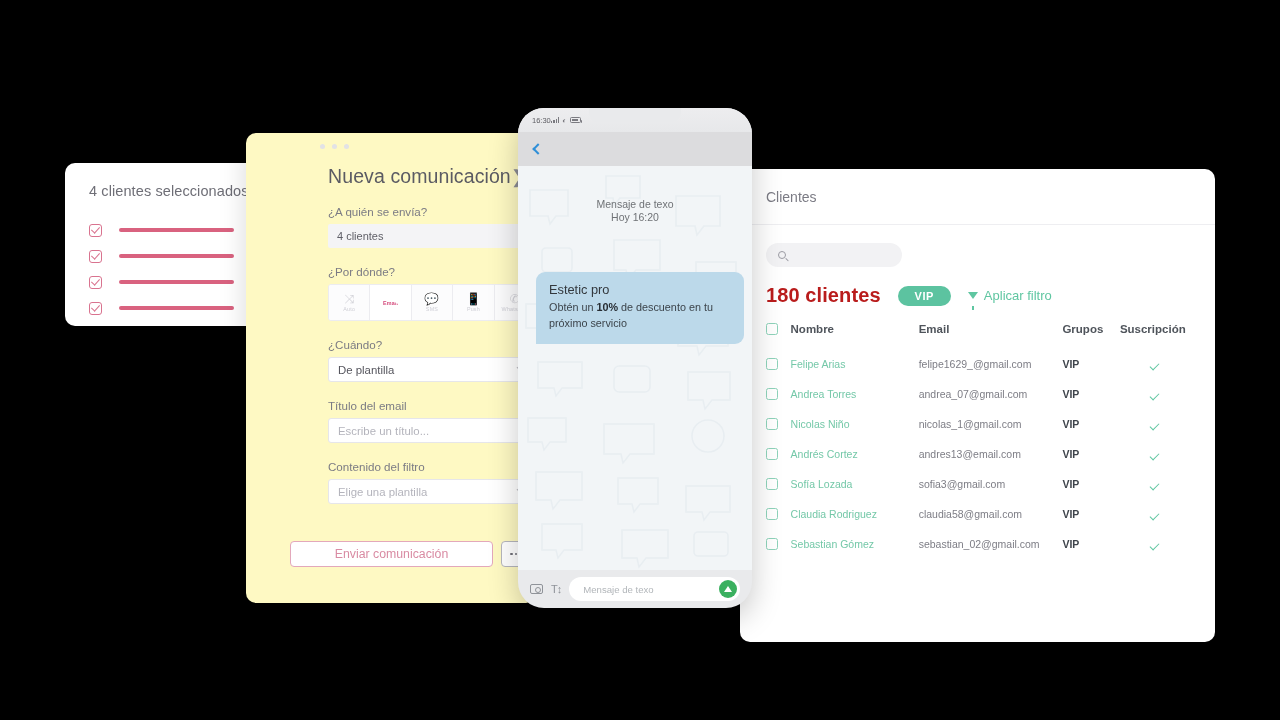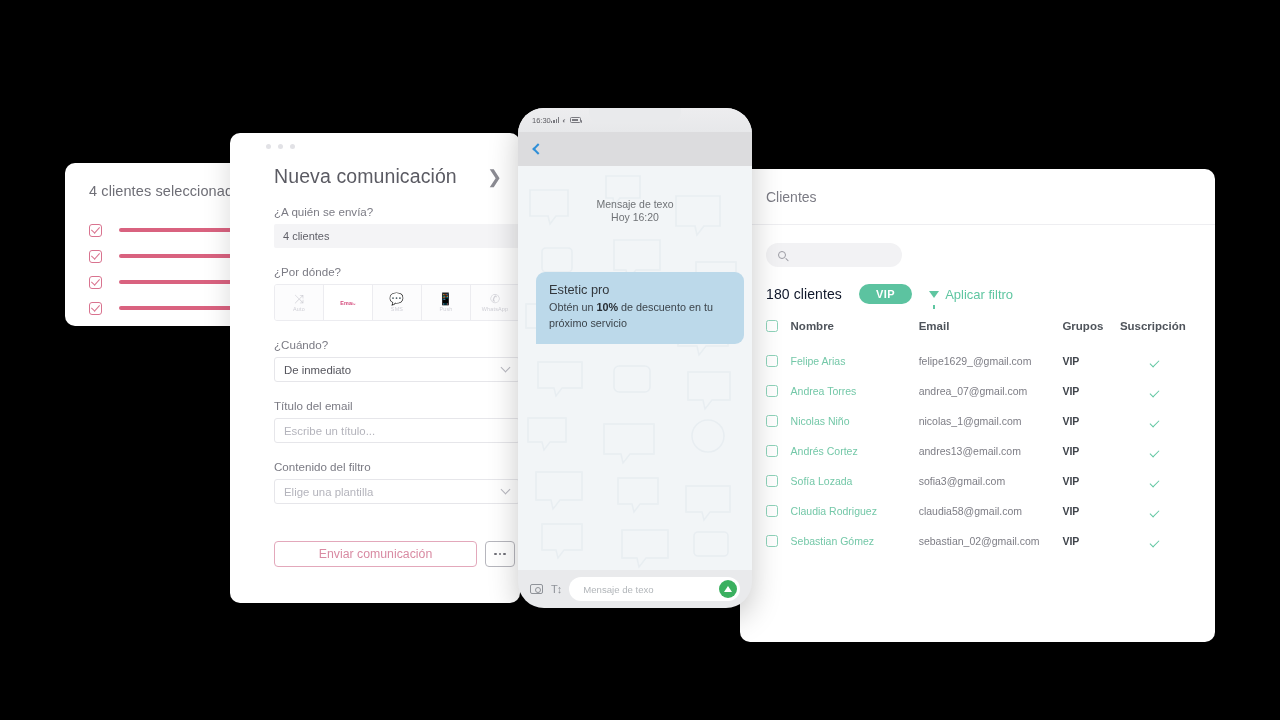--- a/index.html
+++ b/index.html
@@ -40,25 +40,25 @@
     border: solid #d9738f; border-width: 0 1.6px 1.6px 0;
     transform: rotate(42deg);
   }
   .sel-bar {
     height: 3.4px; width: 115px; margin-left: 17px;
     background: #d9627f; border-radius: 3px;
   }
 
   
   .form-window {
-    position: absolute; left: 230px; top: 133px;
+    position: absolute; left: 246px; top: 133px;
     width: 290px; height: 470px;
-    background: #ffffff; border-radius: 10px;
+    background: #fef9c3; border-radius: 10px;
     box-shadow: 0 8px 28px rgba(0,0,0,0.15);
-    z-index: 2; overflow: hidden;
+    z-index: 2; overflow: hidden; padding-left: 38px;
   }
   .win-dots { height: 26px; display: flex; align-items: center; padding-left: 36px; gap: 7px; }
   .win-dots i { width: 5px; height: 5px; border-radius: 50%; background: #e2e2e6; display: block; }
 
   .form-head {
     display: flex; align-items: center; justify-content: space-between;
     padding: 6px 18px 0 44px;
   }
   .form-title { font-size: 19.5px; color: #5b5b63; letter-spacing: .1px; white-space: nowrap; }
   .form-close { font-size: 18px; color: #8b8b93; cursor: pointer; line-height: 1; }
@@ -196,21 +196,21 @@
   .cp-title { font-size: 14px; color: #7b7b84; }
   .cp-body { padding: 18px 26px 0 26px; }
   .cp-search {
     width: 136px; height: 24px; background: #f2f2f4; border-radius: 12px;
     display: flex; align-items: center; padding-left: 12px;
   }
   .mag { width: 8px; height: 8px; border: 1.3px solid #9b9ba3; border-radius: 50%; position: relative; }
   .mag:after { content:""; position:absolute; right:-3.2px; bottom:-2.6px; width:3.6px; height:1.3px; background:#9b9ba3; transform: rotate(45deg); border-radius:1px; }
 
   .cp-filters { display: flex; align-items: center; gap: 17px; margin-top: 17px; }
-  .cp-count { font-size: 14px; color: #0f172a; font-weight: normal; letter-spacing: .1px; }
+  .cp-count { font-size: 20px; color: #b91c1c; font-weight: bold; letter-spacing: .1px; }
   .vip-pill {
     background: #5cc3a0; color: #ffffff; font-size: 11px; font-weight: bold;
     border-radius: 11px; padding: 4px 17px; letter-spacing: .5px; cursor: pointer;
   }
   .apply-filter { display: flex; align-items: center; gap: 6px; color: #5fc6a1; font-size: 13px; cursor: pointer; }
   .funnel { width: 0; height: 0; border-left: 5.5px solid transparent; border-right: 5.5px solid transparent; border-top: 7px solid #5fc6a1; position: relative; }
   .funnel:after { content:""; position:absolute; left:-1px; top:7px; width:2px; height:4px; background:#5fc6a1; }
 
   table.clients { width: 100%; border-collapse: collapse; margin-top: 16px; }
   table.clients th {
@@ -291,21 +291,21 @@
         <span class="cname">Push</span>
       </div>
       <div class="chan">
         <span class="glyph">✆</span>
         <span class="cname">WhatsApp</span>
       </div>
     </div>
 
     <div class="field-label">¿Cuándo?</div>
     <div class="field-select">
-      <span>De inmediato</span>
+      <span>De plantilla</span>
       <span class="chev"></span>
     </div>
 
     <div class="field-label">Título del email</div>
     <div class="field-select ph">
       <span>Escribe un título...</span>
     </div>
 
     <div class="field-label">Contenido del filtro</div>
     <div class="field-select ph">

